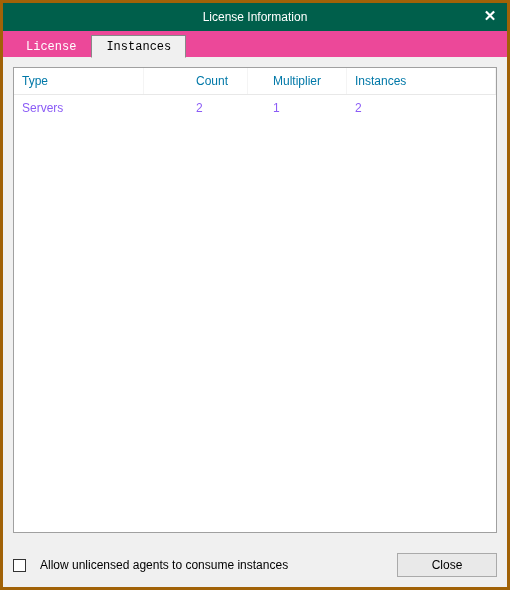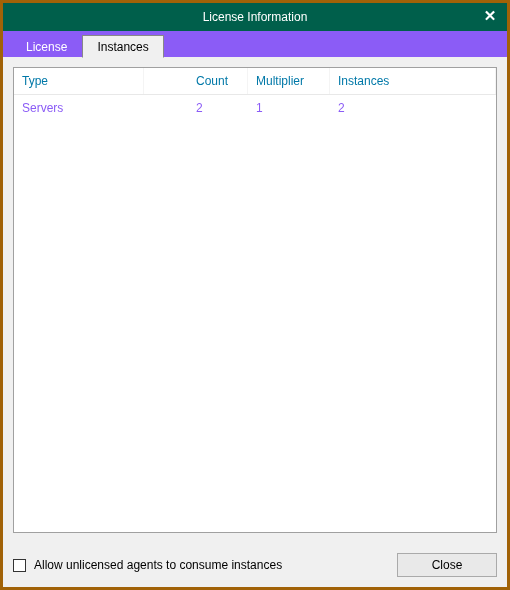--- a/index.html
+++ b/index.html
@@ -38,25 +38,26 @@
     width: 18px;
     height: 18px;
     cursor: pointer;
     color: #fff;
     font-weight: bold;
     font-size: 15px;
     line-height: 18px;
     text-align: center;
   }
   .tabstrip {
-    background: #8b5cf6;
+    background: #ec4899;
     display: flex;
     align-items: flex-end;
     padding: 0 8px;
     height: 26px;
+    font-family: Liberation Mono, monospace;
   }
   .tab {
     padding: 4px 14px 4px 14px;
     font-size: 12px;
     color: #fff;
     cursor: pointer;
     border: 1px solid transparent;
     border-bottom: none;
     margin-right: 0px;
     position: relative;
@@ -92,21 +93,21 @@
   }
   .th {
     padding: 6px 8px;
     color: #0078a8;
     font-size: 12px;
     border-right: 1px solid #f4f4f4;
     cursor: pointer;
   }
   .col-type { width: 130px; }
   .col-count { width: 60px; margin-left: 44px; }
-  .col-mult { width: 82px; }
+  .col-mult { width: 82px; margin-left: 17px; }
   .col-inst { flex: 1; }
   .trow {
     display: flex;
     padding: 4px 0;
   }
   .td {
     padding: 2px 8px;
     font-size: 12px;
     color: #8b5cf6;
   }
@@ -129,21 +130,21 @@
     background: #f0f0f0;
     padding: 10px;
     display: flex;
     align-items: center;
     justify-content: space-between;
     border-top: none;
   }
   .chk-wrap {
     display: flex;
     align-items: center;
-    gap: 8px;
+    gap: 14px;
     font-size: 12px;
     cursor: pointer;
   }
   .chk {
     width: 13px;
     height: 13px;
     border: 1px solid #333;
     background: #fff;
     display: inline-block;
   }

